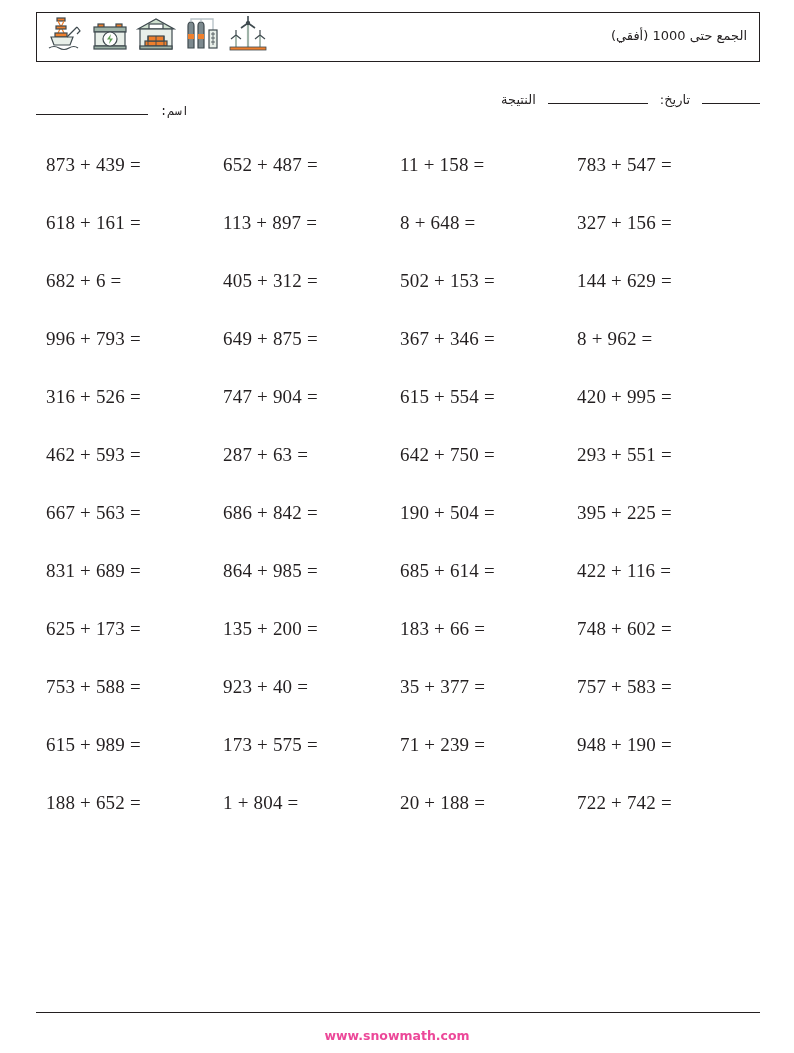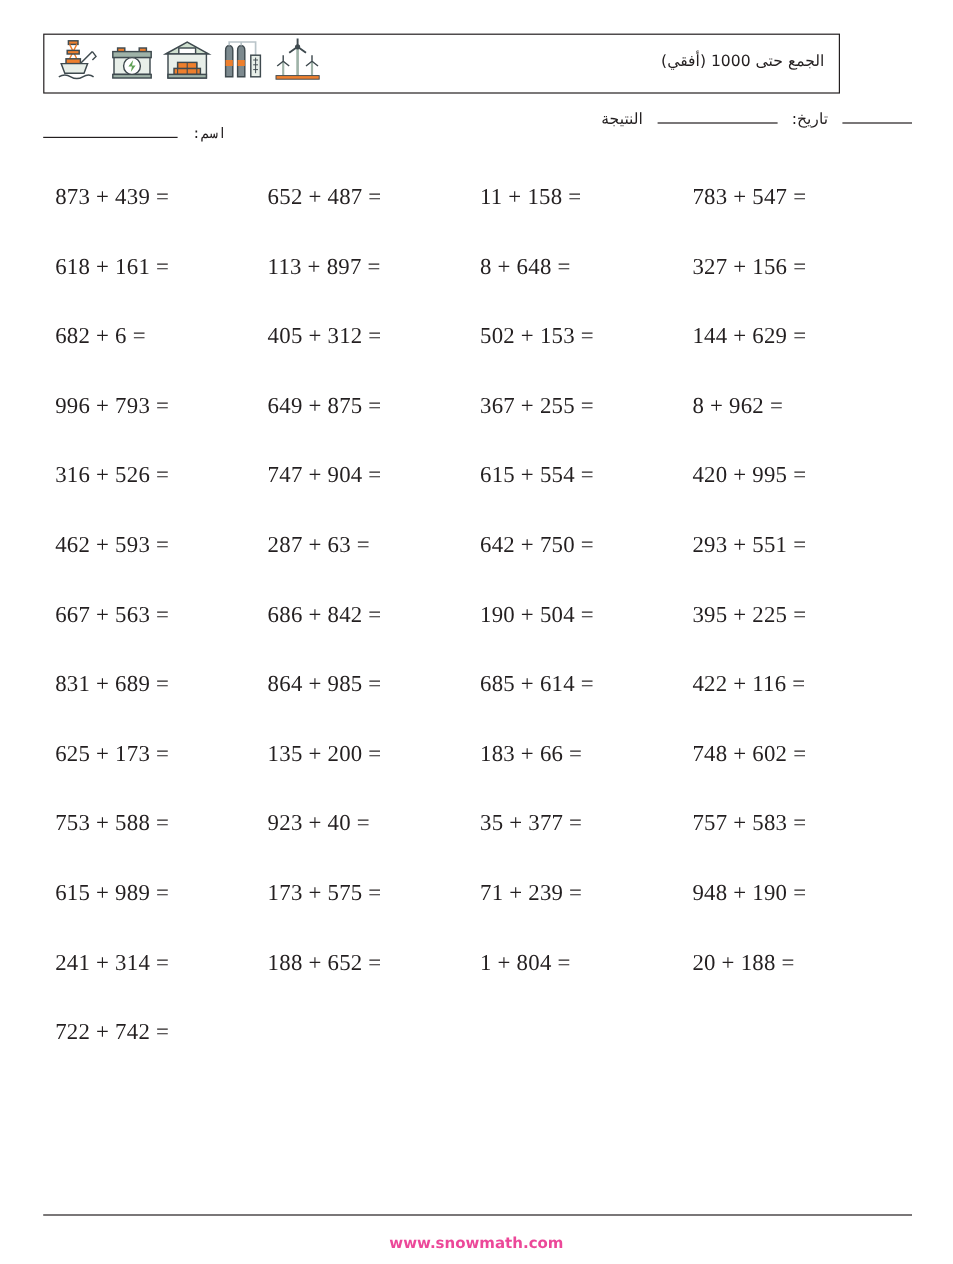--- a/index.html
+++ b/index.html
@@ -13,22 +13,22 @@
     font-family: "Liberation Serif", serif;
     color: #231f20;
     position: relative;
     overflow: hidden;
   }
 
   
   .header-box {
     position: absolute;
     left: 36px;
-    top: 28px;
-    width: 664px;
+    top: 12px;
+    width: 724px;
     height: 50px;
     border: 1px solid #231f20;
     box-sizing: border-box;
     display: flex;
     align-items: center;
     justify-content: space-between;
     padding: 0 8px 4px 6px;
   }
   .icon-strip {
     display: flex;
@@ -220,21 +220,21 @@
   <div class="problem">8 + 648 =</div>
 
   <div class="problem">327 + 156 =</div>
   <div class="problem">682 + 6 =</div>
   <div class="problem">405 + 312 =</div>
   <div class="problem">502 + 153 =</div>
 
   <div class="problem">144 + 629 =</div>
   <div class="problem">996 + 793 =</div>
   <div class="problem">649 + 875 =</div>
-  <div class="problem">367 + 255 =</div>
+  <div class="problem">367 + 346 =</div>
 
   <div class="problem">8 + 962 =</div>
   <div class="problem">316 + 526 =</div>
   <div class="problem">747 + 904 =</div>
   <div class="problem">615 + 554 =</div>
 
   <div class="problem">420 + 995 =</div>
   <div class="problem">462 + 593 =</div>
   <div class="problem">287 + 63 =</div>
   <div class="problem">642 + 750 =</div>
@@ -258,21 +258,20 @@
   <div class="problem">753 + 588 =</div>
   <div class="problem">923 + 40 =</div>
   <div class="problem">35 + 377 =</div>
 
   <div class="problem">757 + 583 =</div>
   <div class="problem">615 + 989 =</div>
   <div class="problem">173 + 575 =</div>
   <div class="problem">71 + 239 =</div>
 
   <div class="problem">948 + 190 =</div>
-  <div class="problem">241 + 314 =</div>
   <div class="problem">188 + 652 =</div>
   <div class="problem">1 + 804 =</div>
 
   <div class="problem">20 + 188 =</div>
   <div class="problem">722 + 742 =</div>
   <div class="problem empty"></div>
   <div class="problem empty"></div>
 </div>
 
 <div class="footer-rule"></div>

